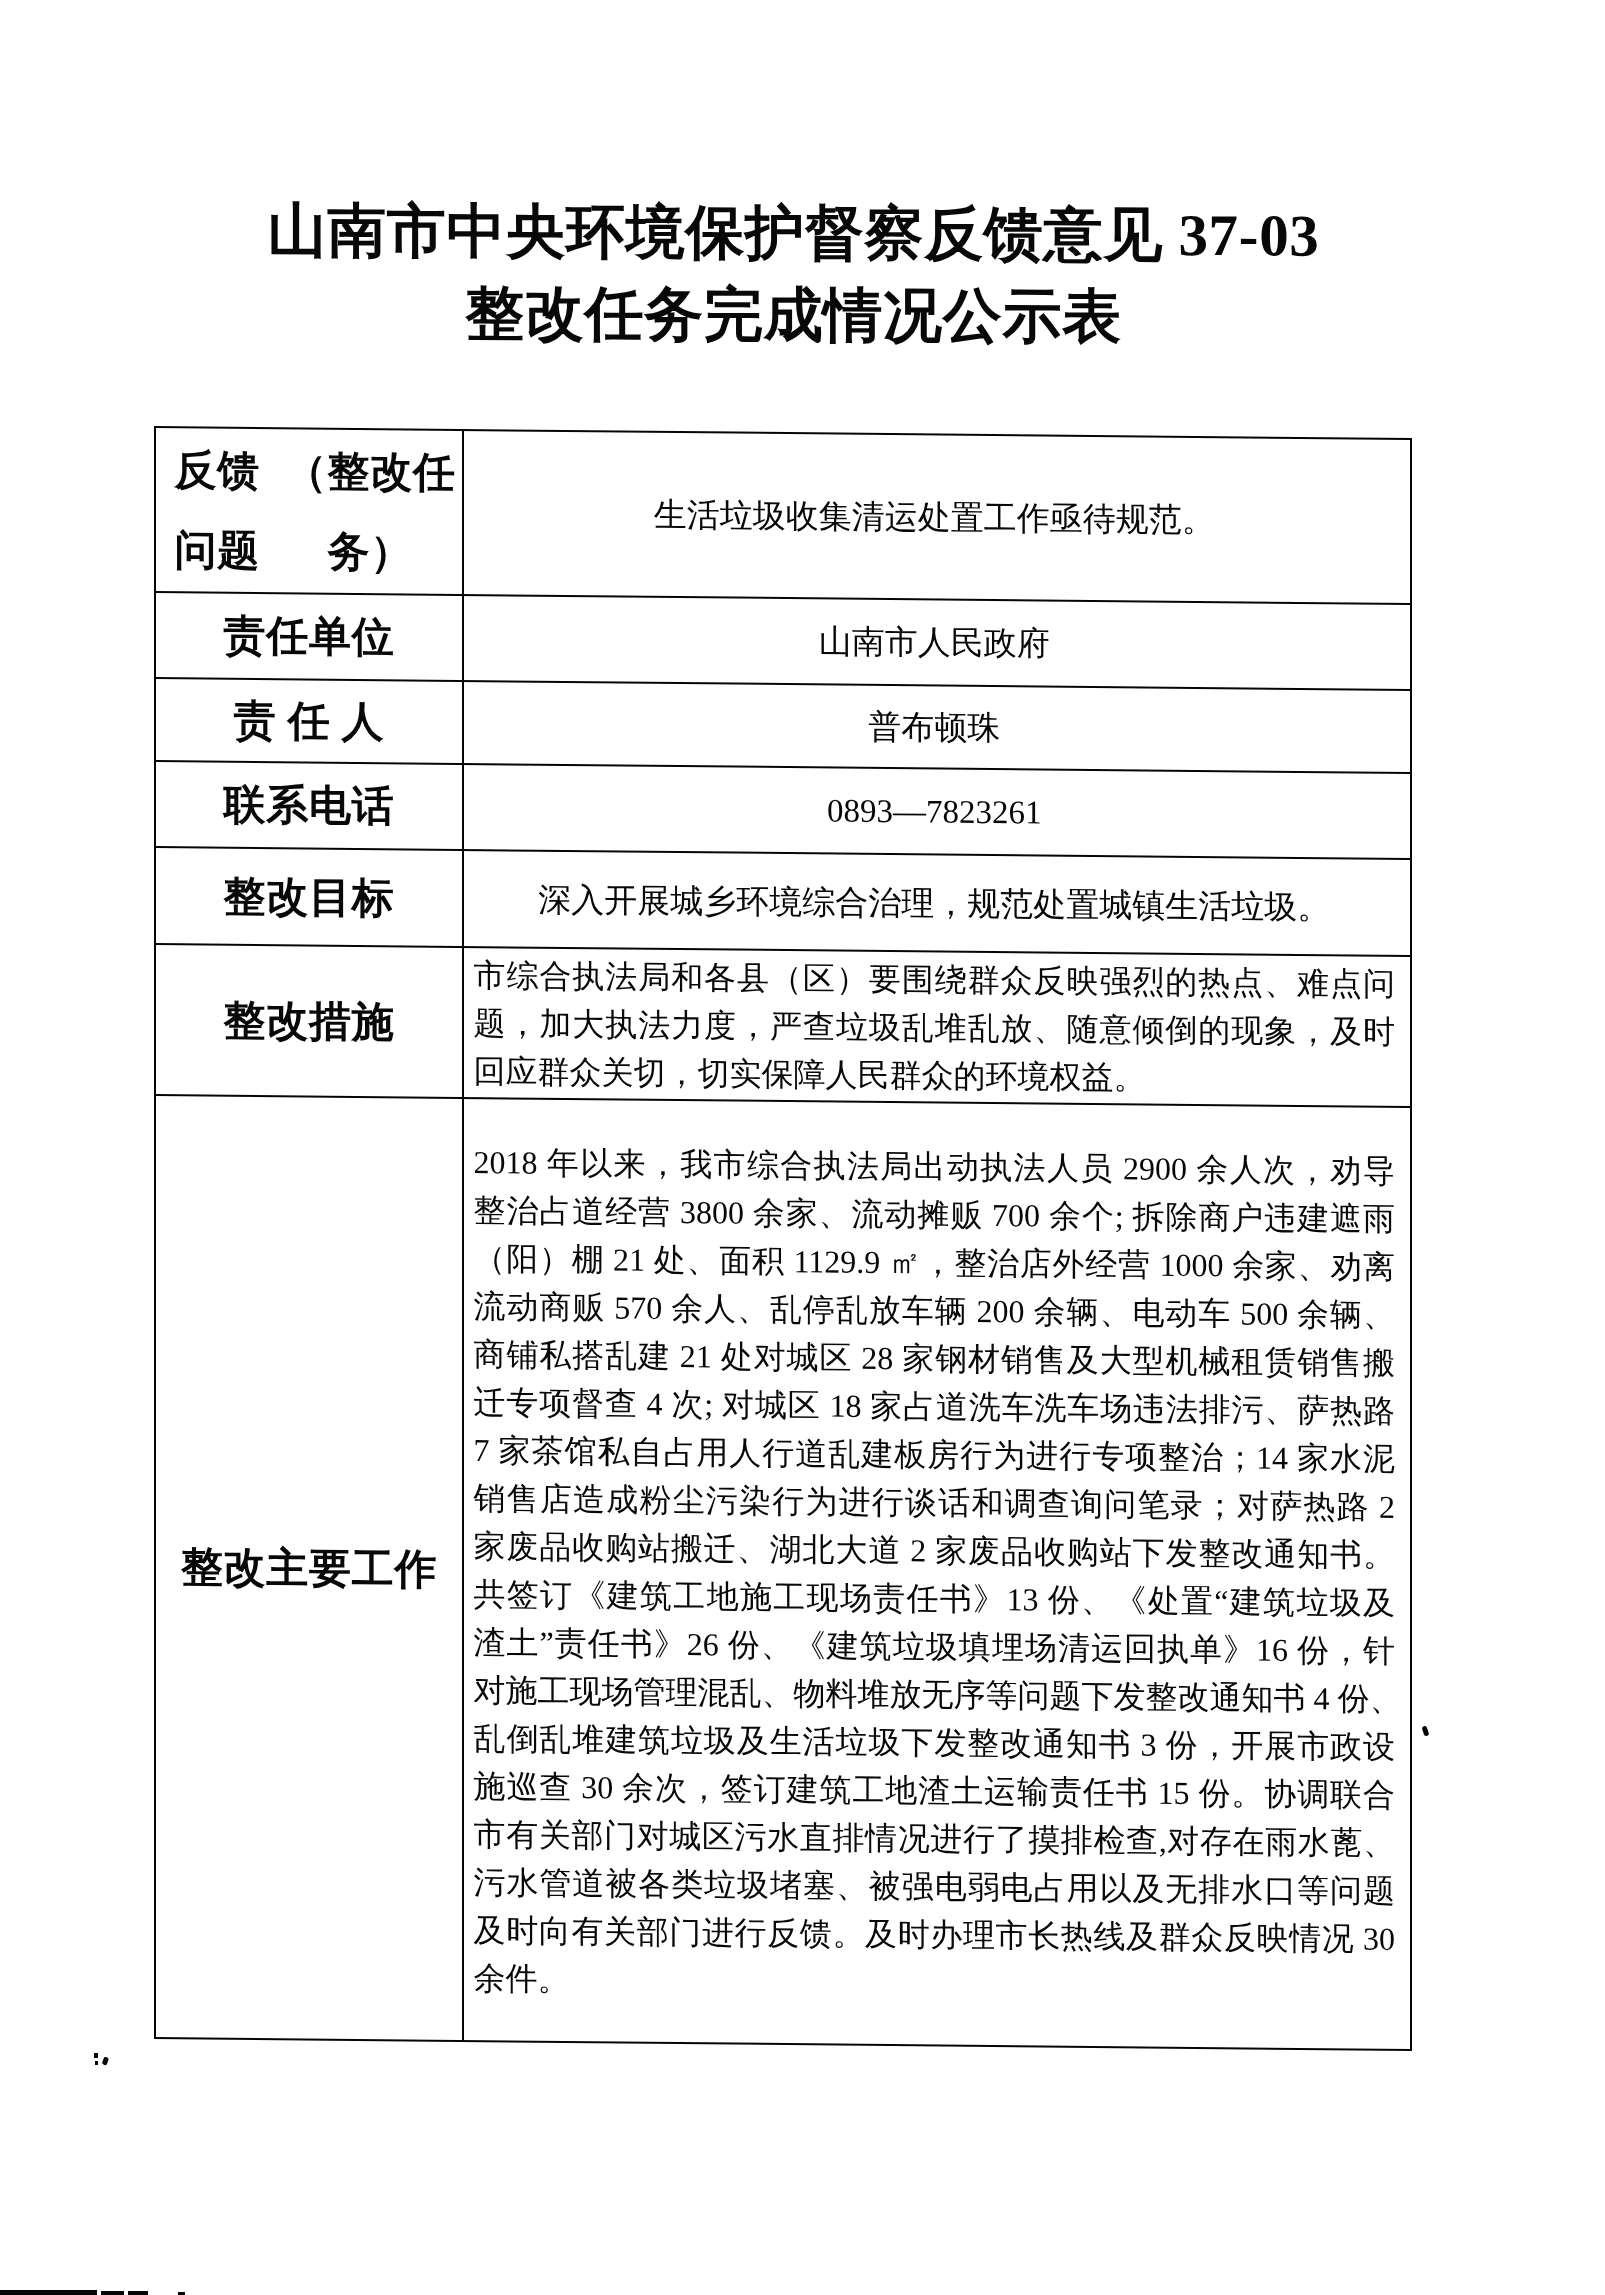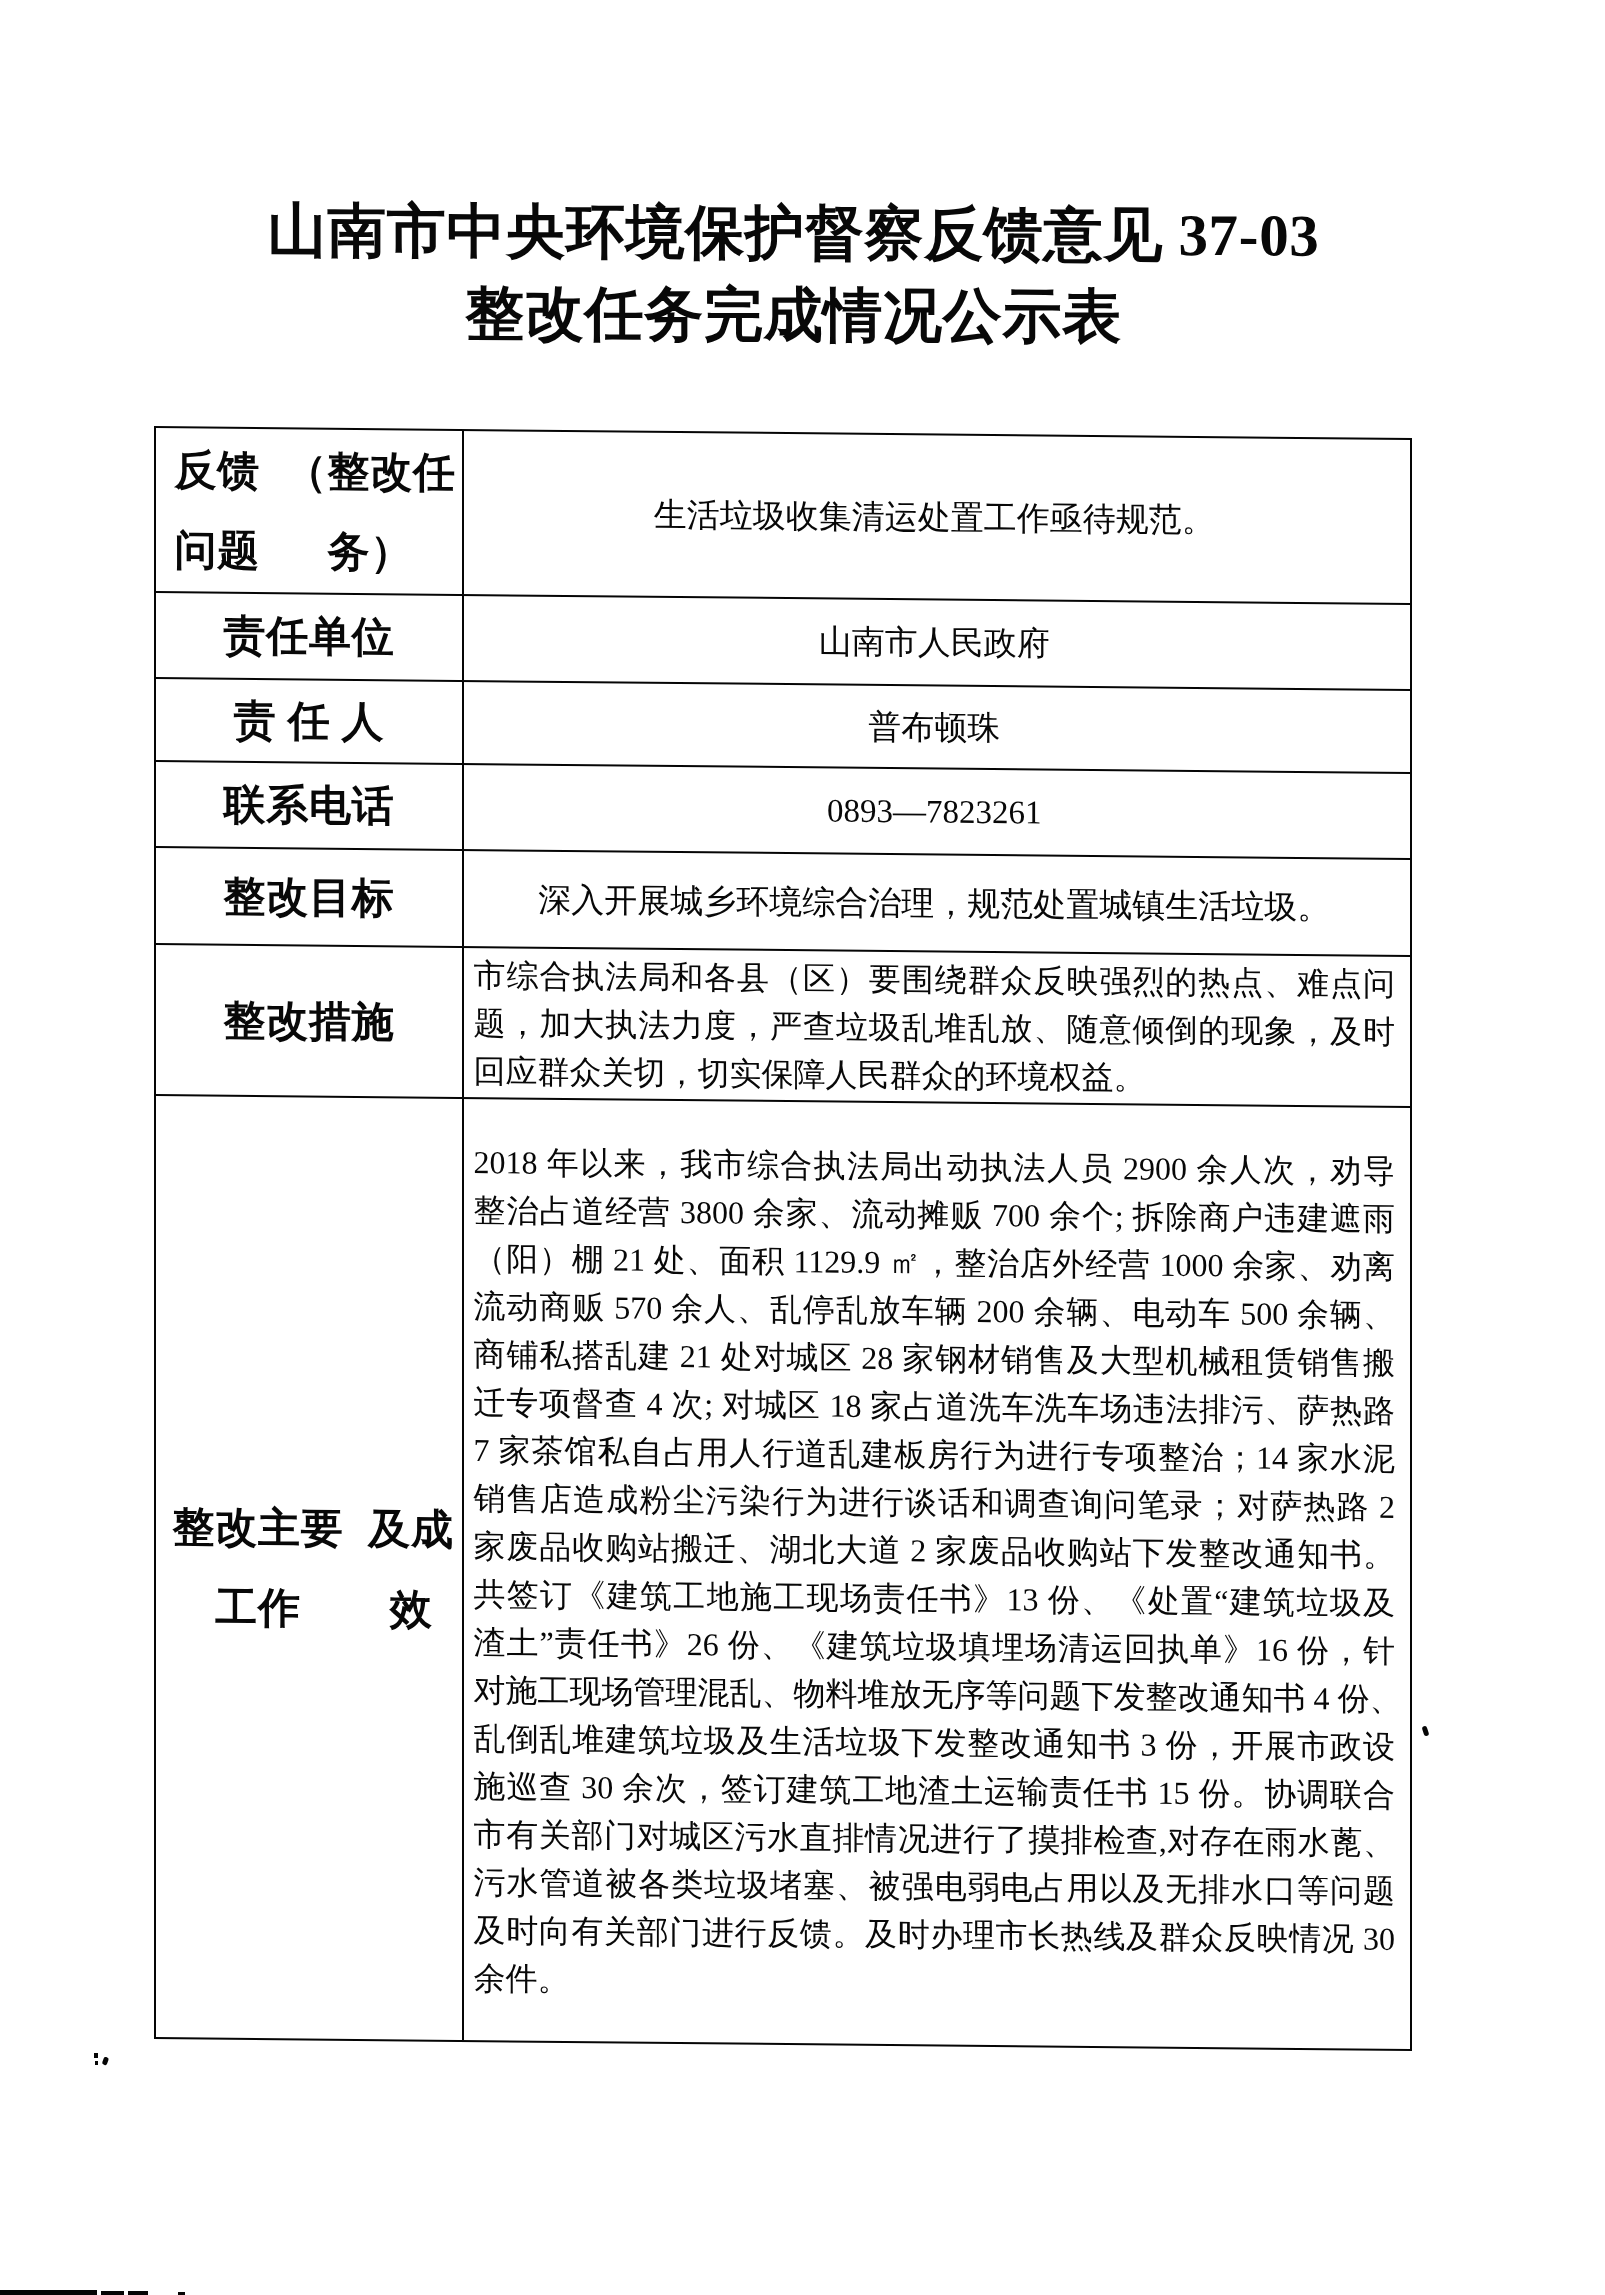--- a/index.html
+++ b/index.html
@@ -143,21 +143,20 @@
       <div class="con paragraph">
           <div class="ln">市综合执法局和各县（区）要围绕群众反映强烈的热点、难点问</div>
           <div class="ln">题，加大执法力度，严查垃圾乱堆乱放、随意倾倒的现象，及时</div>
           <div class="ln">回应群众关切，切实保障人民群众的环境权益。</div>
         </div>
     </div>
 
     <div class="trow h-r7">
       <div class="lab">
           <div class="ln">整改主要工作</div>
-          <div class="ln">及成效</div>
         </div>
       <div class="con paragraph">
           <div class="ln">2018 年以来，我市综合执法局出动执法人员 2900 余人次，劝导</div>
           <div class="ln">整治占道经营 3800 余家、流动摊贩 700 余个; 拆除商户违建遮雨</div>
           <div class="ln">（阳）棚 21 处、面积 1129.9 ㎡，整治店外经营 1000 余家、劝离</div>
           <div class="ln">流动商贩 570 余人、乱停乱放车辆 200 余辆、电动车 500 余辆、</div>
           <div class="ln">商铺私搭乱建 21 处对城区 28 家钢材销售及大型机械租赁销售搬</div>
           <div class="ln">迁专项督查 4 次; 对城区 18 家占道洗车洗车场违法排污、萨热路</div>
           <div class="ln">7 家茶馆私自占用人行道乱建板房行为进行专项整治；14 家水泥</div>
           <div class="ln">销售店造成粉尘污染行为进行谈话和调查询问笔录；对萨热路 2</div>

